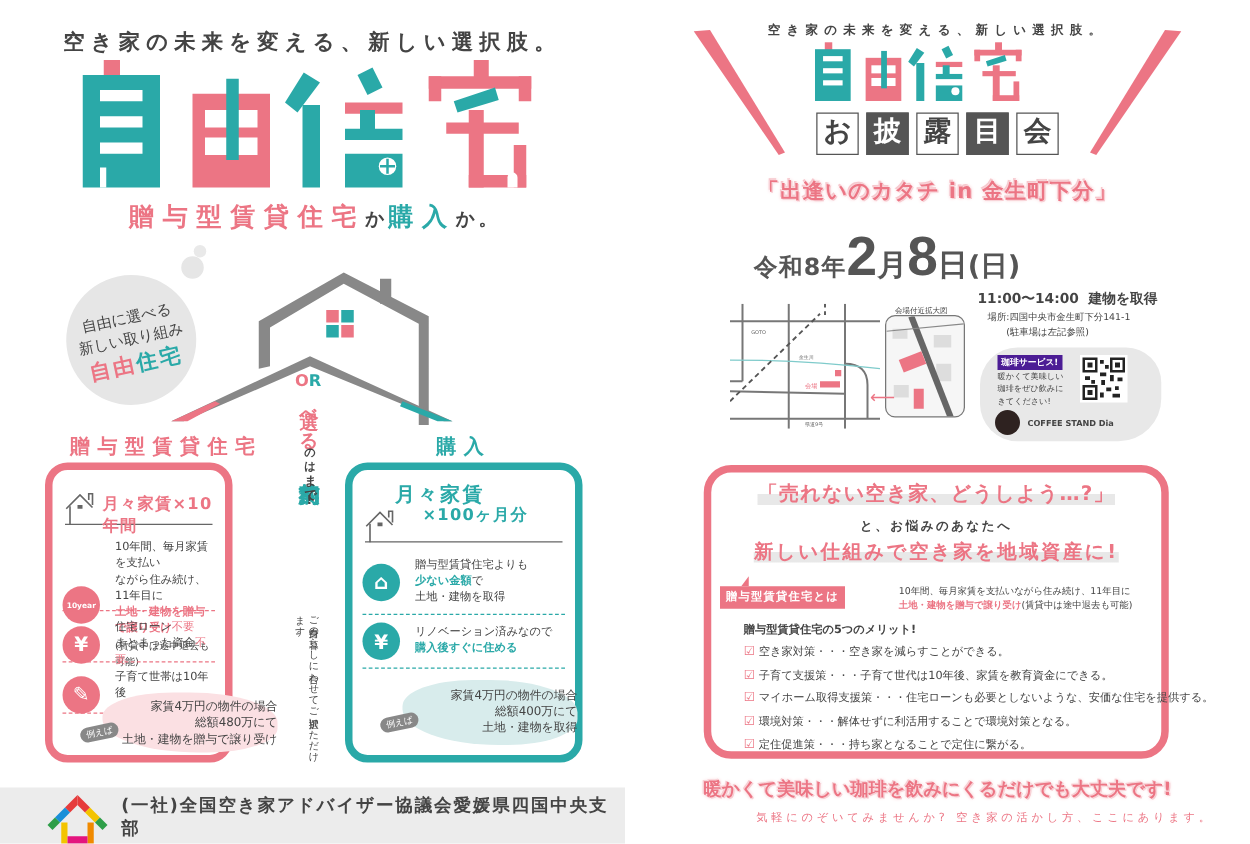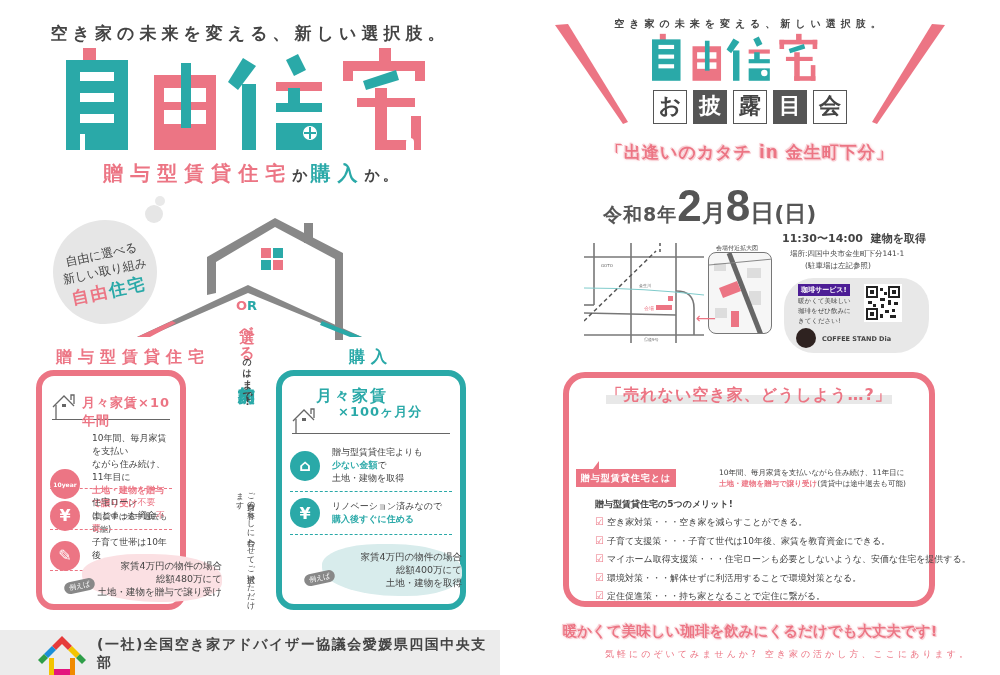--- a/index.html
+++ b/index.html
@@ -257,21 +257,21 @@
     <span class="box">お</span><span class="box dark">披</span><span class="box">露</span><span class="box dark">目</span><span class="box">会</span>
   </div>
 
   <div class="abs outline-pink" style="left:0;width:500px;top:141px;text-align:center;font-size:17px;font-weight:bold;letter-spacing:1px">「出逢いのカタチ in 金生町下分」</div>
 
   <div class="abs" style="left:103px;top:181px;color:#555;font-weight:bold;white-space:nowrap">
     <span style="font-size:19px;letter-spacing:1px">令和8年</span><span style="font-size:44px;font-family:'Liberation Sans',sans-serif">2</span><span style="font-size:24px">月</span><span style="font-size:44px;font-family:'Liberation Sans',sans-serif">8</span><span style="font-size:24px">日</span><span style="font-size:22px">(日)</span>
   </div>
 
   <div class="abs" style="left:282px;top:231px;font-size:11px;color:#444;font-weight:bold;white-space:nowrap">
-    <span>11:30〜14:00</span>&nbsp;&nbsp;<span>建物を取得</span>
+    <span>11:00〜14:00</span>&nbsp;&nbsp;<span>建物を取得</span>
   </div>
   <div class="abs" style="left:290px;top:249px;font-size:7.5px;color:#444">場所:四国中央市金生町下分141-1</div>
   <div class="abs" style="left:305px;top:261px;font-size:7.5px;color:#444">(駐車場は左記参照)</div>
 
   <svg class="abs" style="left:84px;top:243px" width="120" height="100" viewBox="0 0 120 100">
     <line x1="0" y1="14" x2="120" y2="14" stroke="#777" stroke-width="1.6"></line>
     <line x1="10" y1="0" x2="10" y2="62" stroke="#777" stroke-width="1.6"></line>
     <line x1="0" y1="62" x2="10" y2="62" stroke="#777" stroke-width="1.6"></line>
     <line x1="47" y1="0" x2="47" y2="100" stroke="#777" stroke-width="1.6"></line>
     <line x1="92" y1="0" x2="92" y2="100" stroke="#777" stroke-width="1.6"></line>
@@ -332,20 +332,22 @@
           <rect x="4" y="17" width="4" height="3" fill="#222"></rect>
           <rect x="9" y="20" width="3" height="3" fill="#222"></rect>
       </svg>
     </div>
     <div class="abs" style="left:12px;top:50px;width:20px;height:20px;border-radius:50%;background:#2e2220"></div>
     <div class="abs" style="left:38px;top:57px;font-size:6.5px;font-weight:bold;color:#444;white-space:nowrap">COFFEE STAND Dia</div>
   </div>
 
   <div class="abs big-card">
     <div class="abs pink" style="left:0;right:0;top:7px;text-align:center;font-size:16px;font-weight:bold;letter-spacing:1px"><span class="hl">「売れない空き家、どうしよう…?」</span></div>
+    <div class="abs" style="left:0;right:0;top:36px;text-align:center;font-size:10px;font-weight:bold;letter-spacing:2px;color:#444">と、お悩みのあなたへ</div>
+    <div class="abs pink" style="left:0;right:0;top:53px;text-align:center;font-size:15.5px;font-weight:bold;letter-spacing:2px"><span class="hl">新しい仕組みで空き家を地域資産に!</span></div>
     <div class="abs" style="left:24px;top:83px;width:6px;height:6px;border-left:6px solid transparent;border-right:0 solid transparent;border-bottom:8px solid #ec7584"></div>
     <div class="abs" style="left:7px;top:91px;width:100px;height:18px;background:#ec7584;color:#fff;font-size:9px;font-weight:bold;line-height:18px;text-align:center;letter-spacing:1px">贈与型賃貸住宅とは</div>
     <div class="abs" style="left:150px;top:89px;font-size:7.5px;line-height:11px;color:#444;white-space:nowrap">
       <div>10年間、毎月家賃を支払いながら住み続け、11年目に</div>
       <div><span class="pink" style="font-weight:bold">土地・建物を贈与で譲り受け</span><span>(賃貸中は途中退去も可能)</span></div>
     </div>
     <div class="abs merit" style="left:26px;top:117px;font-weight:bold">贈与型賃貸住宅の5つのメリット!</div>
     <div class="abs merit" style="left:26px;top:135px;white-space:nowrap">
       <div><span class="chk">☑</span><span>空き家対策・・・空き家を減らすことができる。</span></div>
       <div><span class="chk">☑</span><span>子育て支援策・・・子育て世代は10年後、家賃を教育資金にできる。</span></div>

